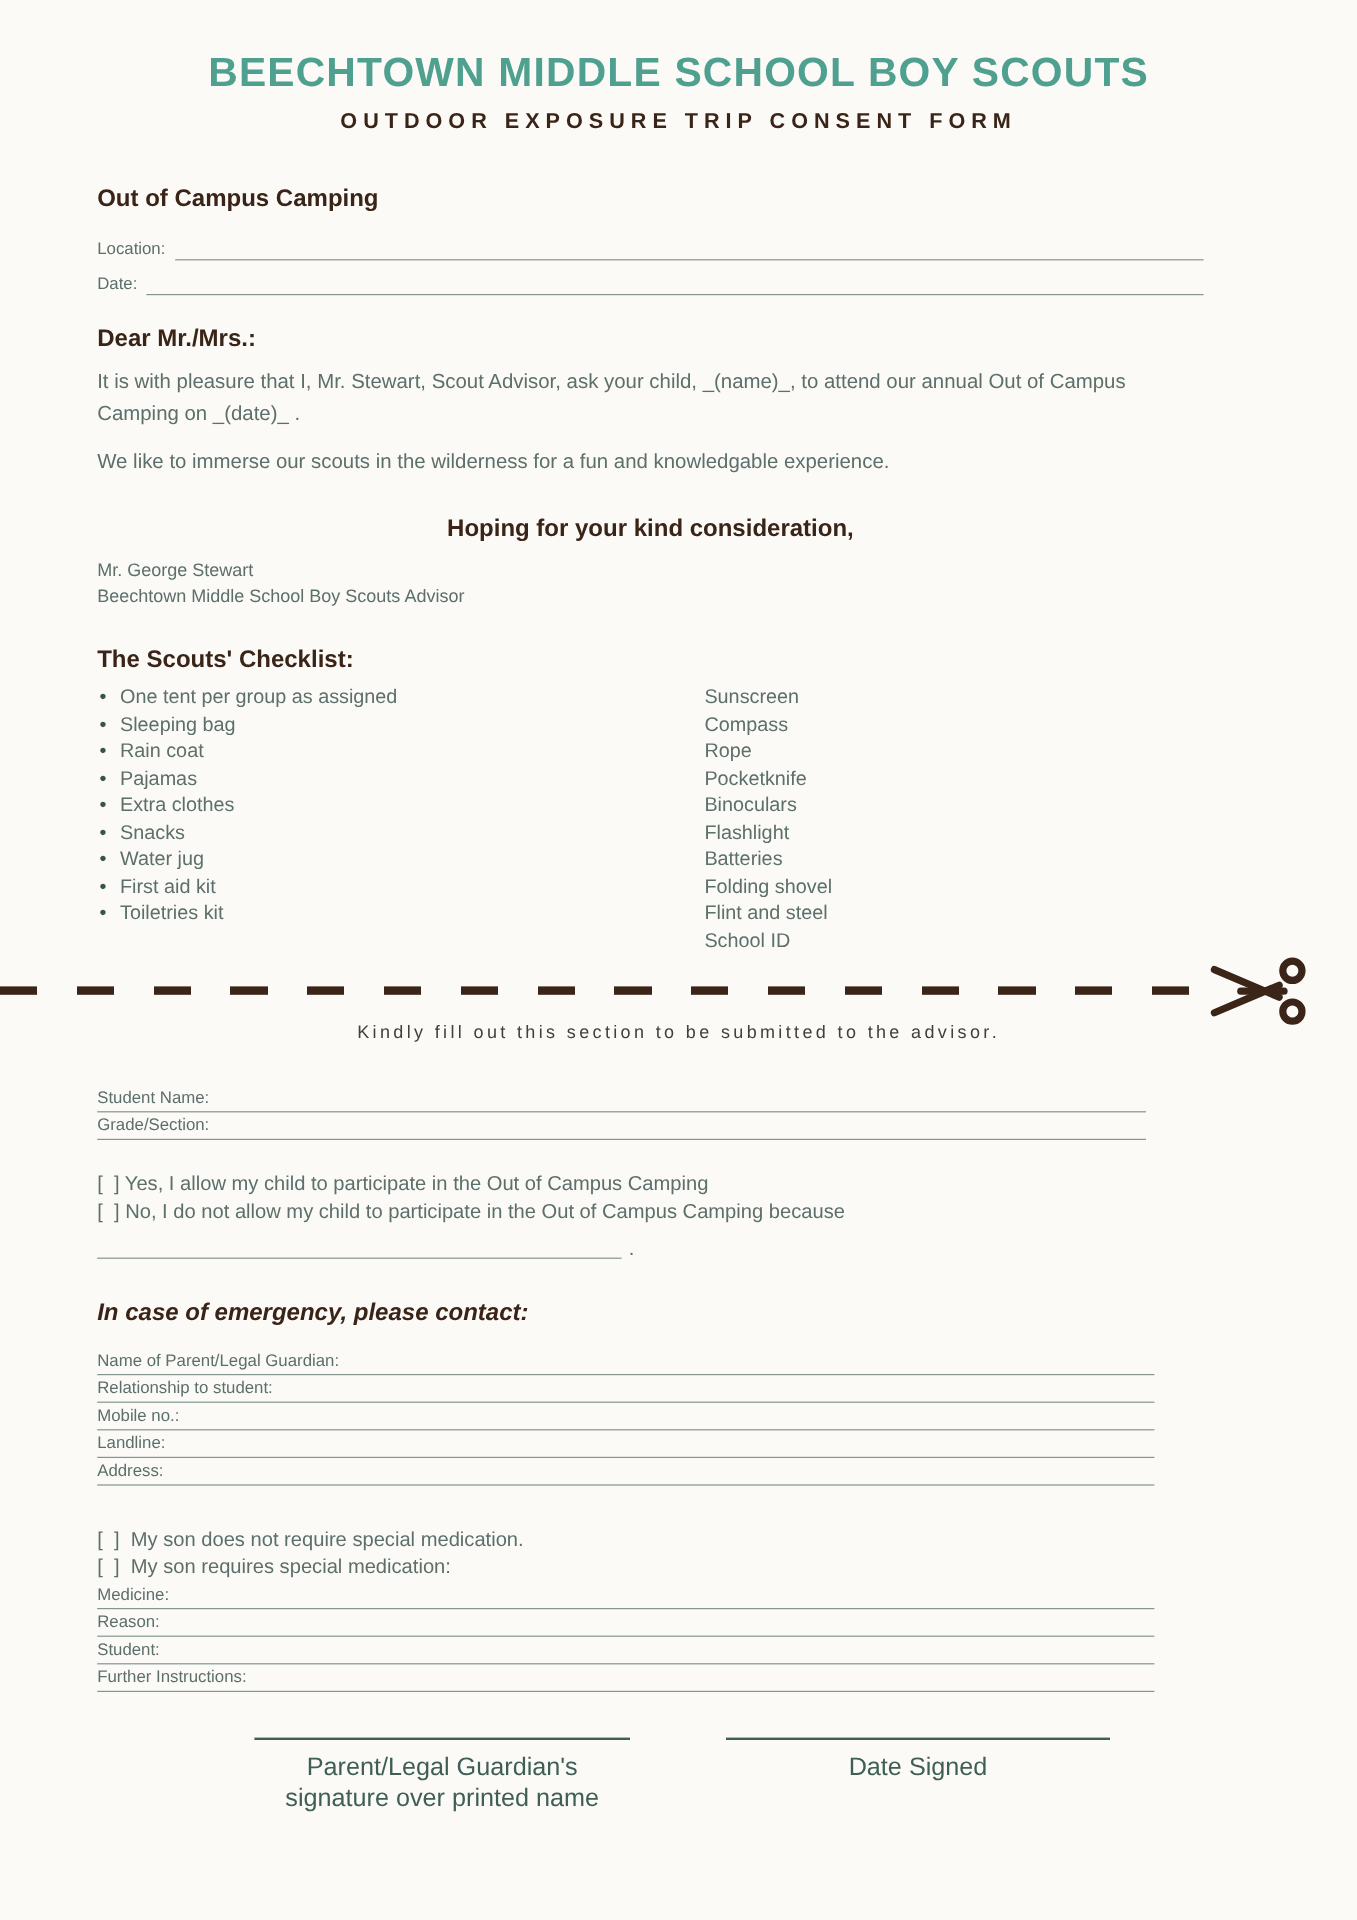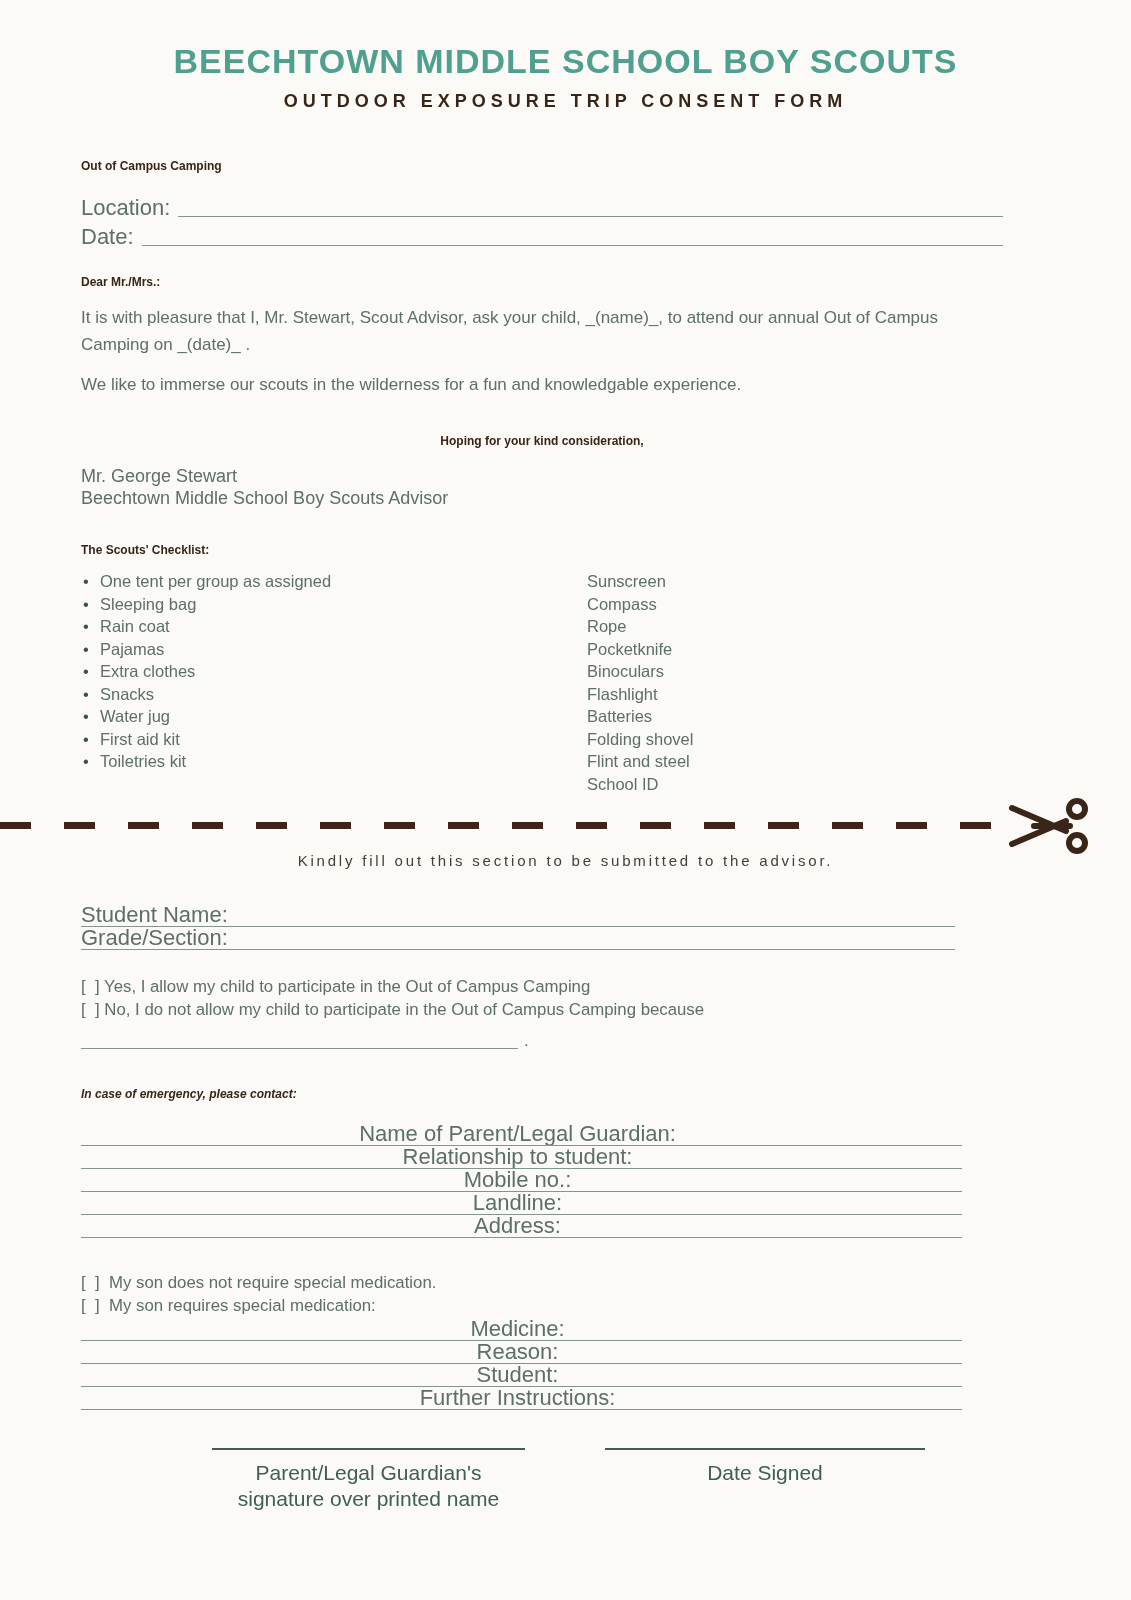--- a/index.html
+++ b/index.html
@@ -15,54 +15,54 @@
   .title {
     margin:0; font-size:34px; font-weight:bold; letter-spacing:1px;
     line-height:42px; color: var(--c-teal, #4fa08f);
   }
   .subtitle {
     margin:8px 0 0; font-size:18px; font-weight:bold; letter-spacing:5px;
     line-height:23px; color: var(--c-brown, #3a2418);
   }
   .content { margin-left:81px; margin-right:128px; }
   .sec {
-    margin:0; font-size:12px; font-weight:bold; line-height:26px;
+    margin:0; font-size:20px; font-weight:bold; line-height:26px;
     color: var(--c-brown, #3a2418);
   }
   .mt-camping { margin-top:40px; }
   .rowset { margin-top:14px; }
-  .frow { display:flex; height:29px; font-size:22px; }
+  .frow { display:flex; height:29px; font-size:14px; }
   .frow .flabel { line-height:29px; white-space:nowrap; padding-right:8px; }
   .frow .fline { flex:1; border-bottom:1.5px solid var(--c-line,#84958f); margin-bottom:5px; }
   .rowset-sm .frow { height:23px;flex-direction:column; }
   .rowset-sm .frow .flabel { line-height:23px; }
   .rowset-sm .frow .fline { margin-bottom:3px; }
   .salutation { margin-top:18px; }
   .para { margin:0; font-size:17px; line-height:27px; }
   .para1 { margin-top:9px; max-width:922px; }
   .para2 { margin-top:13px; }
   .closing { margin-top:30px;text-align:center; }
-  .advisor { margin-top:11px; font-size:18px; line-height:22px; }
+  .advisor { margin-top:11px; font-size:15px; line-height:22px; }
   .mt-checklist { margin-top:28px; }
   .checklist { display:flex; margin-top:7px; font-size:16.5px; line-height:22.5px; }
   .checklist ul { list-style:none; margin:0; padding:0; }
   .col-left { width:506px; }
   .col-left li { position:relative; padding-left:19px; }
   .col-left li::before { content:"•"; position:absolute; left:2px; color:var(--c-bullet,#35544d); }
   .cutline {
     margin-top:27px; height:7px; width:1020px; position:relative;
     background: repeating-linear-gradient(90deg, var(--c-dash,#3b2418) 0 31px, transparent 31px 64px);
   }
   .scissors { position:absolute; left:1008px; top:-25px; }
   .instruction {
     text-align:center; margin-top:22px; font-size:15px; line-height:19px;
     letter-spacing:2.8px; color:var(--c-note,#42403a);
   }
   .narrow { margin-right:48px; }
-  .narrow2 { margin-right:41px;text-align:center; }
+  .narrow2 { margin-right:41px; }
   .mt-student { margin-top:33px; }
   .opts { margin-top:26px; }
   .opt { font-size:16.8px; line-height:23px; white-space:pre-wrap; }
   .blankrow { margin-top:10px; height:18px; display:flex; align-items:flex-end; font-size:16.8px; }
   .blankline { width:437px; border-bottom:1.5px solid var(--c-line,#84958f); height:14px; }
   .suffix { padding-left:6px; line-height:16px; }
   .mt-emergency { margin-top:32px;font-style:italic; }
   .rowset-em { margin-top:15px; }
   .opts-med { margin-top:34px; }
   .sigblock { display:flex; margin-left:212px; margin-top:39px; }

